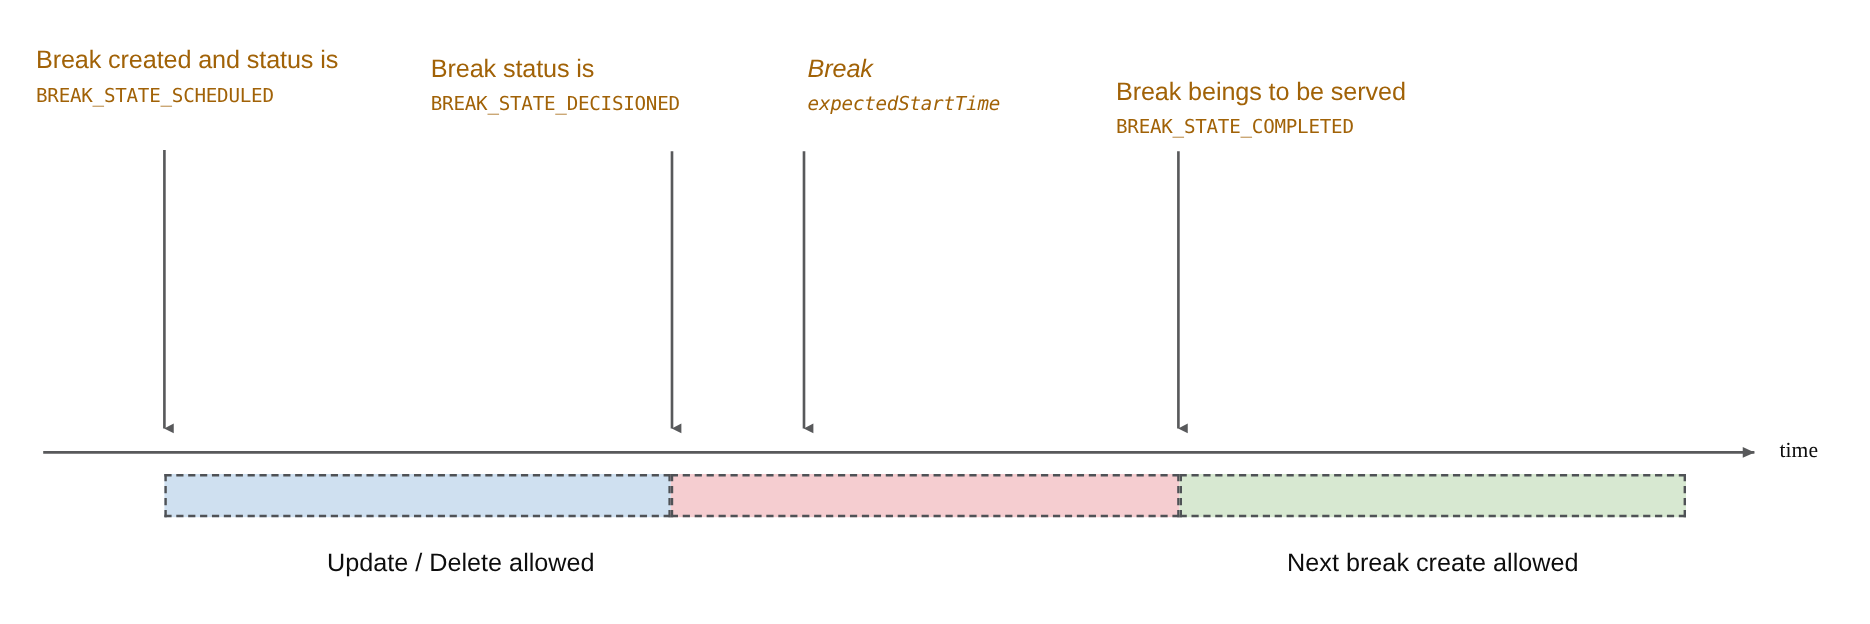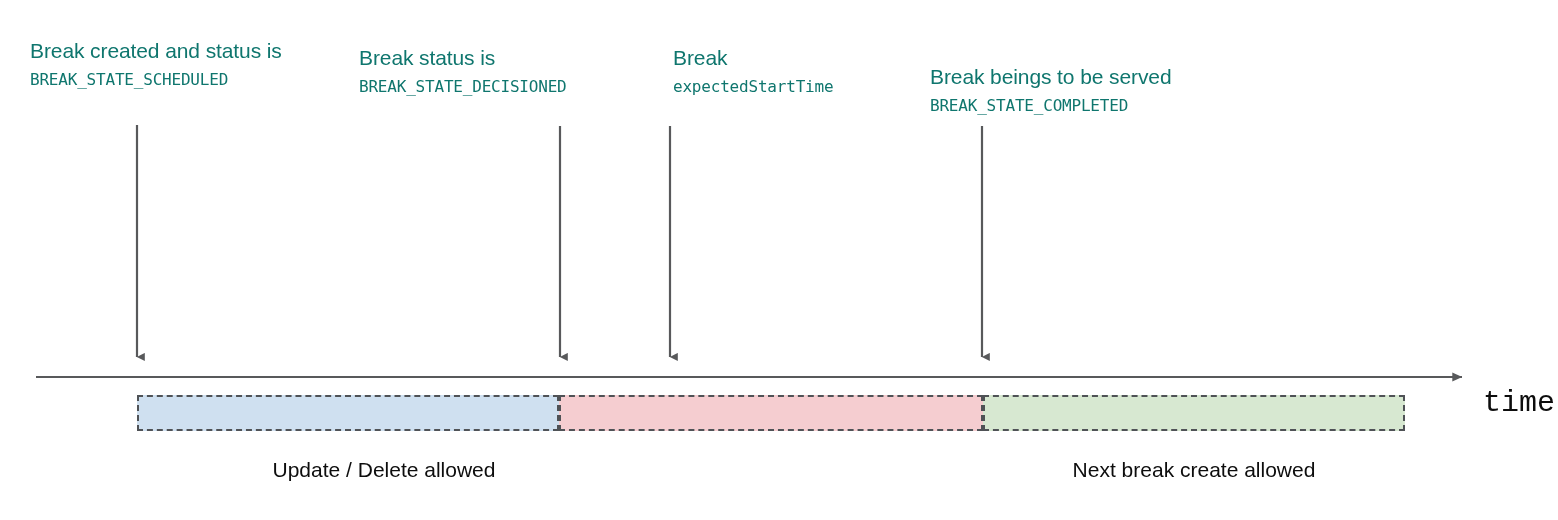--- a/index.html
+++ b/index.html
@@ -12,21 +12,21 @@
     width: 1558px;
     height: 520px;
     background: #ffffff;
     overflow: hidden;
     font-family: "Liberation Sans", sans-serif;
   }
 
   
   .annot {
     position: absolute;
-    color: #0f766e;
+    color: #a16207;
     line-height: 29px;
     white-space: nowrap;
   }
   .annot .sans {
     display: block;
     font-family: "Liberation Sans", sans-serif;
     font-size: 21px;
     letter-spacing: -0.1px;
   }
   .annot .mono {
@@ -65,23 +65,22 @@
     white-space: nowrap;
     transform: translateX(-50%);
   }
 
   
   #time-label {
     position: absolute;
     left: 1483px;
     top: 365px;
     color: #0d0d0d;
-    font-family: Liberation Mono, monospace;
-    font-size: 30px;
-    margin-top: 21px;
+    font-family: Liberation Serif, serif;
+    font-size: 18px;
   }
 </style>
 </head>
 <body>
 
 <div id="canvas">
 
   <svg id="vector" viewBox="0 0 1558 520" xmlns="http://www.w3.org/2000/svg">
     <defs>
       <marker id="arrowhead-down" markerWidth="9" markerHeight="9" refX="4.5" refY="8.4" orient="auto" markerUnits="userSpaceOnUse">
@@ -103,21 +102,21 @@
   <div class="annot" id="annot-0" style="left: 30px; top: 36px;">
     <span class="sans">Break created and status is</span>
     <span class="mono">BREAK_STATE_SCHEDULED</span>
   </div>
 
   <div class="annot" id="annot-1" style="left: 359px; top: 43px;">
     <span class="sans">Break status is</span>
     <span class="mono">BREAK_STATE_DECISIONED</span>
   </div>
 
-  <div class="annot" id="annot-2" style="left: 673px; top: 43px;">
+  <div class="annot" id="annot-2" style="left: 673px; top: 43px; font-style: italic;">
     <span class="sans">Break</span>
     <span class="mono">expectedStartTime</span>
   </div>
 
   <div class="annot" id="annot-3" style="left: 930px; top: 34px; margin-top: 28px;">
     <span class="sans">Break beings to be served</span>
     <span class="mono">BREAK_STATE_COMPLETED</span>
   </div>
 
   <div class="phase" id="phase-0" style="left: 137px; width: 422px; background: rgb(207, 224, 240); border-color: rgb(79, 82, 86);"></div>

